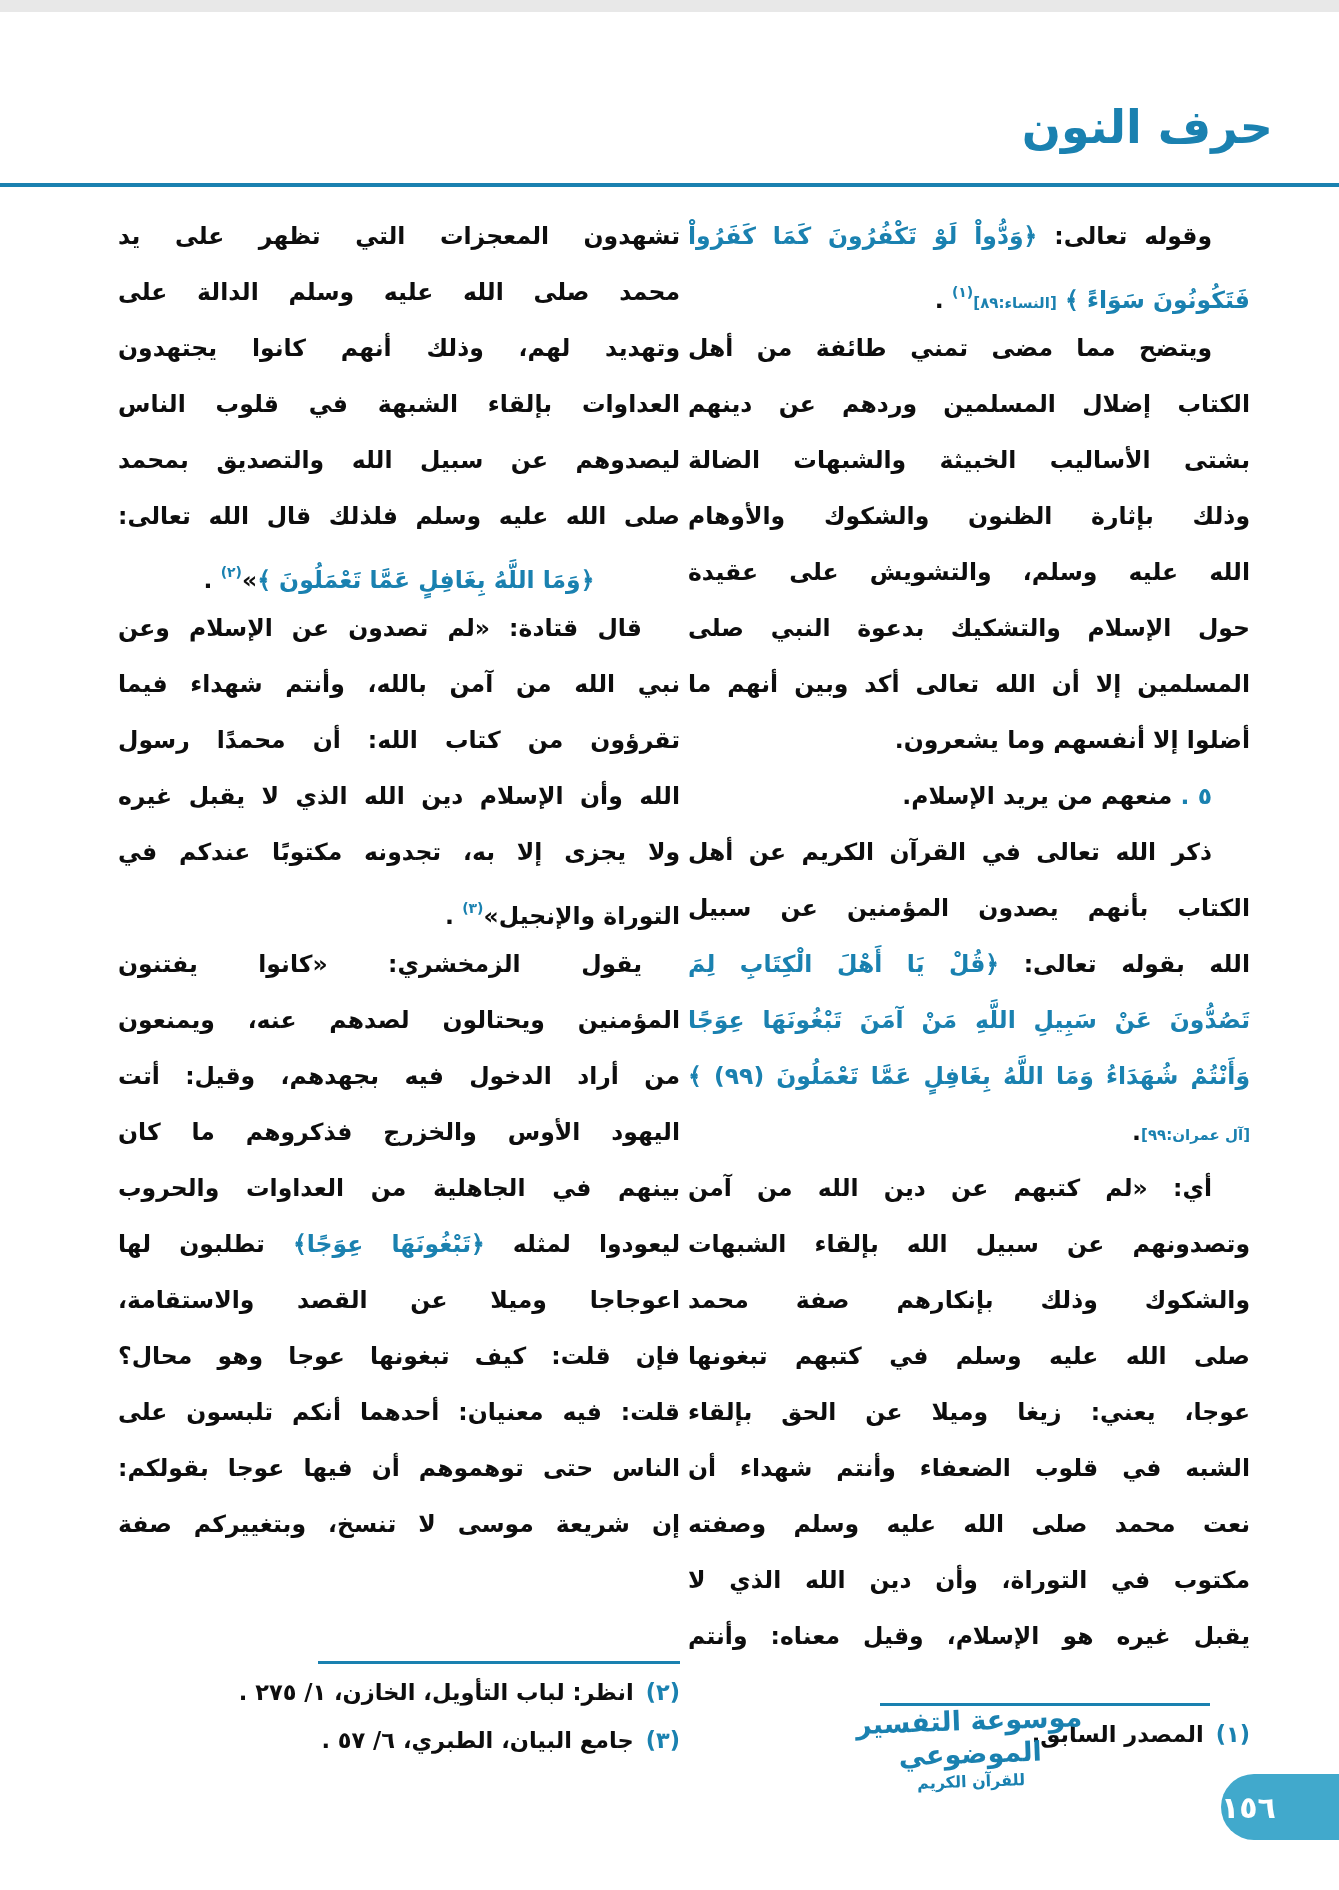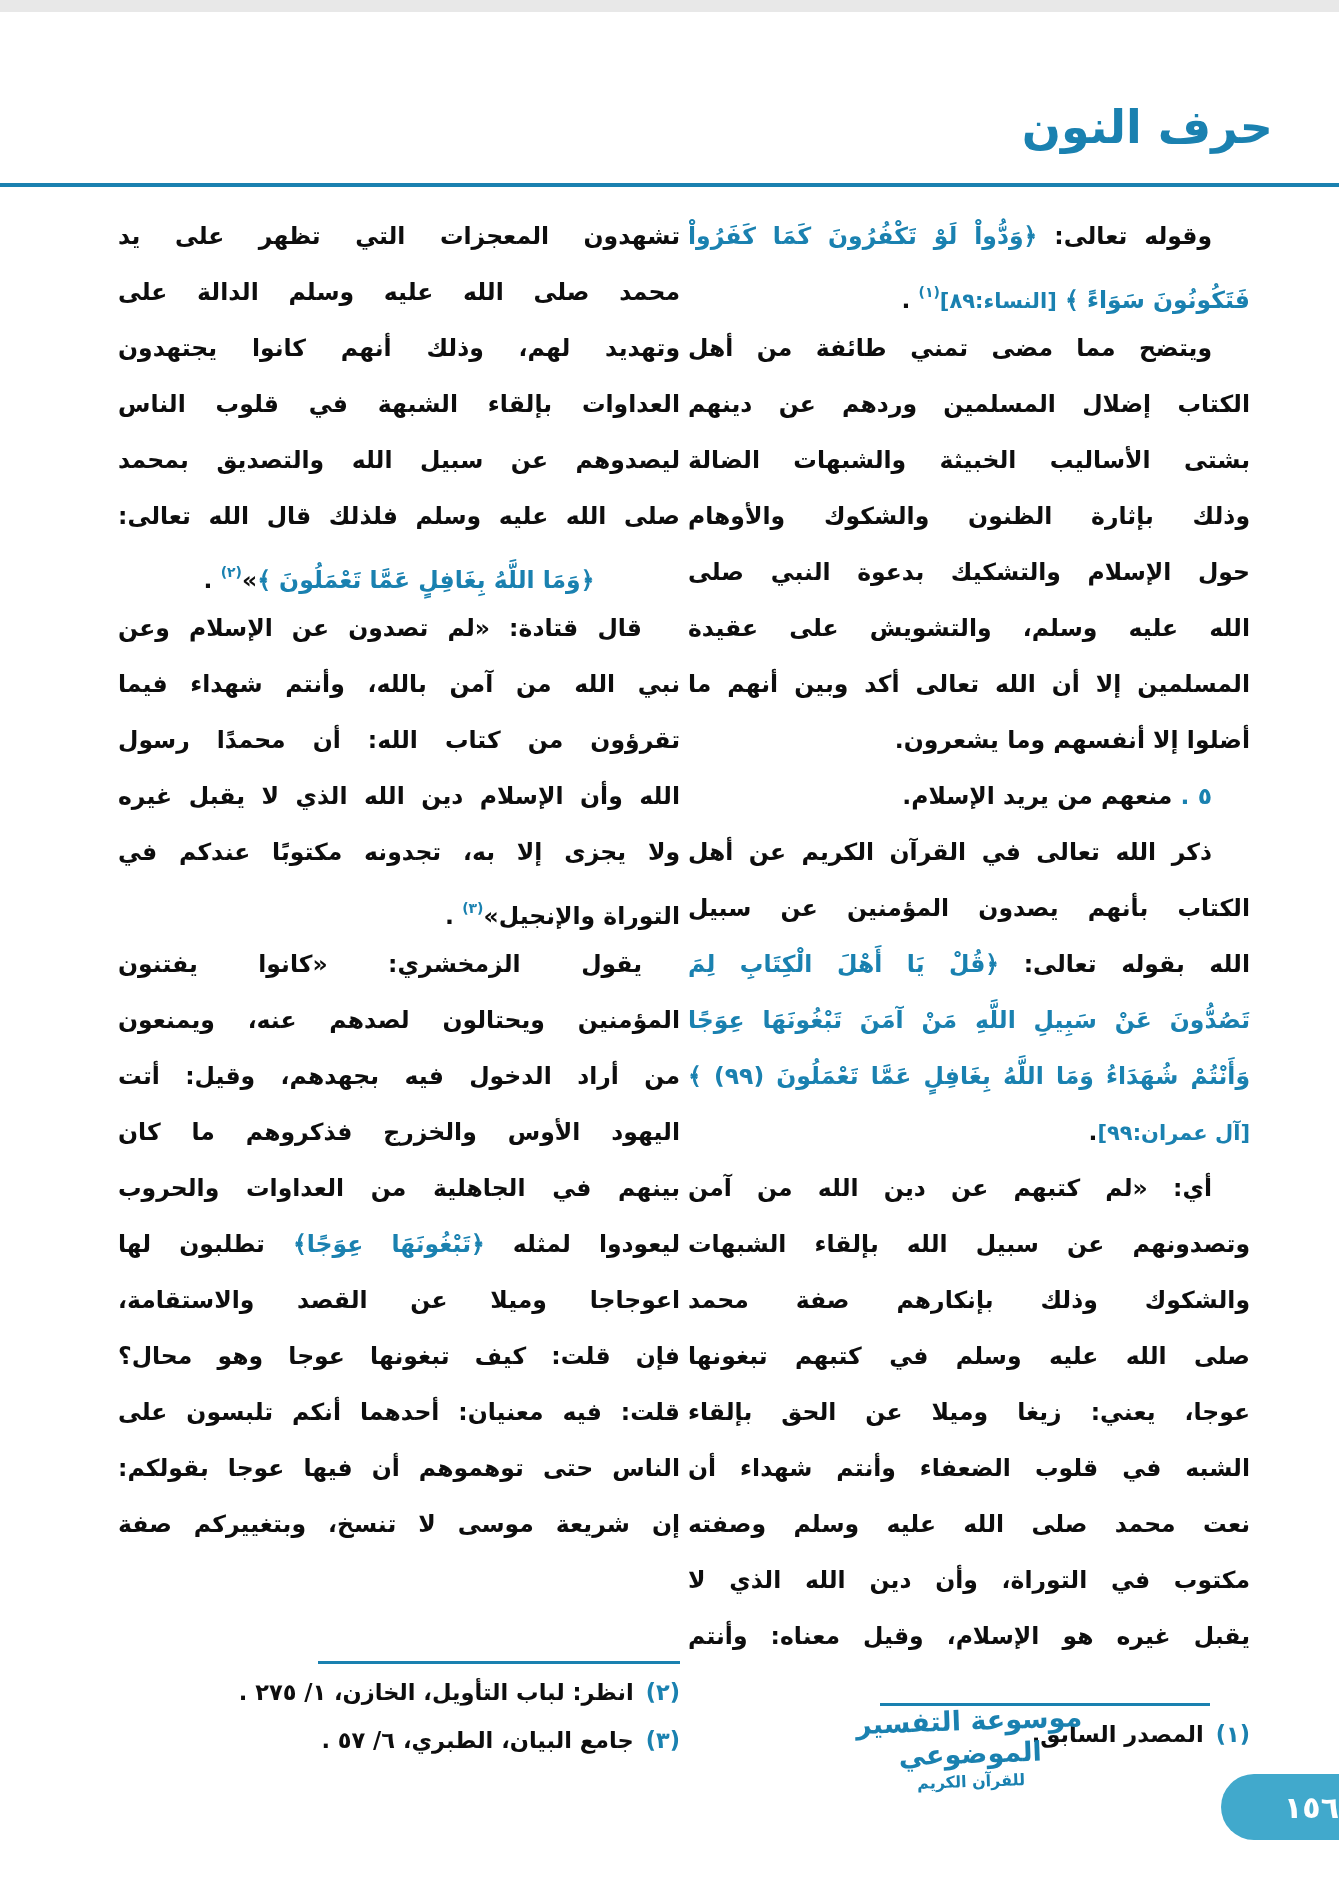--- a/index.html
+++ b/index.html
@@ -33,21 +33,21 @@
     height:56px;line-height:56px;
     font-size:23.5px;font-weight:700;color:var(--ink);
     text-align:justify;text-align-last:justify;
     white-space:normal;overflow:visible;
   }
   .line.a-r{text-align:right;text-align-last:right;}
   .line.a-c{text-align:right;text-align-last:center;}
   .line.ind{padding-right:38px;}
   .s-plain{color:var(--ink);}
   .s-verse{color:var(--accent);}
-  .s-ref{color:var(--accent);font-size:21px;}
+  .s-ref{color:var(--accent);font-size:15px;}
   .s-sup{color:var(--accent);font-size:14px;vertical-align:11px;}
   .s-num{color:var(--accent);}
   .fn-divider{position:absolute;height:3px;background:var(--accent);}
   #fn-div-left{left:318px;top:1649px;width:362px;}
   #fn-div-right{right:129px;top:1691px;width:330px;}
   .fn-block{position:absolute;width:562px;}
   #fn-left{left:118px;top:1656px;}
   #fn-right{right:89px;top:1698px;}
   .fn-line{
     font-size:22.5px;line-height:48px;font-weight:700;
@@ -59,41 +59,41 @@
     text-align:center;color:var(--accent);
     transform:rotate(-2deg);
   }
   #logo .l1{font-size:27px;font-weight:700;line-height:33px;}
   #logo .l2{font-size:16px;font-weight:700;line-height:24px;}
   #badge{
     position:absolute;right:0;top:1762px;width:118px;height:66px;
     background:var(--badge);
     border-radius:36px 0 0 36px;
     color:#ffffff;
-    display:flex;align-items:center;justify-content:flex-start;
+    display:flex;align-items:center;justify-content:flex-end;
     font-size:30px;font-weight:700;letter-spacing:3px;
   }
 </style>
 </head>
 <body>
 
 <div class="page">
 
   <div class="hdr-title">حرف النون</div>
   <div class="hdr-rule"></div>
 
   <div class="col" id="col-right">
       <div class="line a-j ind"><span class="s-plain">وقوله تعالى: </span><span class="s-verse">﴿وَدُّواْ لَوْ تَكْفُرُونَ كَمَا كَفَرُواْ</span></div>
       <div class="line a-r"><span class="s-verse">فَتَكُونُونَ سَوَاءً ﴾ </span><span class="s-ref">[النساء:٨٩]</span><span class="s-sup">(١)</span><span class="s-plain"> .</span></div>
       <div class="line a-j ind"><span class="s-plain">ويتضح مما مضى تمني طائفة من أهل</span></div>
       <div class="line a-j"><span class="s-plain">الكتاب إضلال المسلمين وردهم عن دينهم</span></div>
       <div class="line a-j"><span class="s-plain">بشتى الأساليب الخبيثة والشبهات الضالة</span></div>
       <div class="line a-j"><span class="s-plain">وذلك بإثارة الظنون والشكوك والأوهام</span></div>
+      <div class="line a-j"><span class="s-plain">الله عليه وسلم، والتشويش على عقيدة</span></div>
       <div class="line a-j"><span class="s-plain">حول الإسلام والتشكيك بدعوة النبي صلى</span></div>
-      <div class="line a-j"><span class="s-plain">الله عليه وسلم، والتشويش على عقيدة</span></div>
       <div class="line a-j"><span class="s-plain">المسلمين إلا أن الله تعالى أكد وبين أنهم ما</span></div>
       <div class="line a-r"><span class="s-plain">أضلوا إلا أنفسهم وما يشعرون.</span></div>
       <div class="line a-r ind"><span class="s-num">٥ . </span><span class="s-plain">منعهم من يريد الإسلام.</span></div>
       <div class="line a-j ind"><span class="s-plain">ذكر الله تعالى في القرآن الكريم عن أهل</span></div>
       <div class="line a-j"><span class="s-plain">الكتاب بأنهم يصدون المؤمنين عن سبيل</span></div>
       <div class="line a-j"><span class="s-plain">الله بقوله تعالى: </span><span class="s-verse">﴿قُلْ يَا أَهْلَ الْكِتَابِ لِمَ</span></div>
       <div class="line a-j"><span class="s-verse">تَصُدُّونَ عَنْ سَبِيلِ اللَّهِ مَنْ آمَنَ تَبْغُونَهَا عِوَجًا</span></div>
       <div class="line a-j"><span class="s-verse">وَأَنْتُمْ شُهَدَاءُ وَمَا اللَّهُ بِغَافِلٍ عَمَّا تَعْمَلُونَ (٩٩) ﴾</span></div>
       <div class="line a-r"><span class="s-ref">[آل عمران:٩٩]</span><span class="s-plain">.</span></div>
       <div class="line a-j ind"><span class="s-plain">أي: «لم كتبهم عن دين الله من آمن</span></div>

